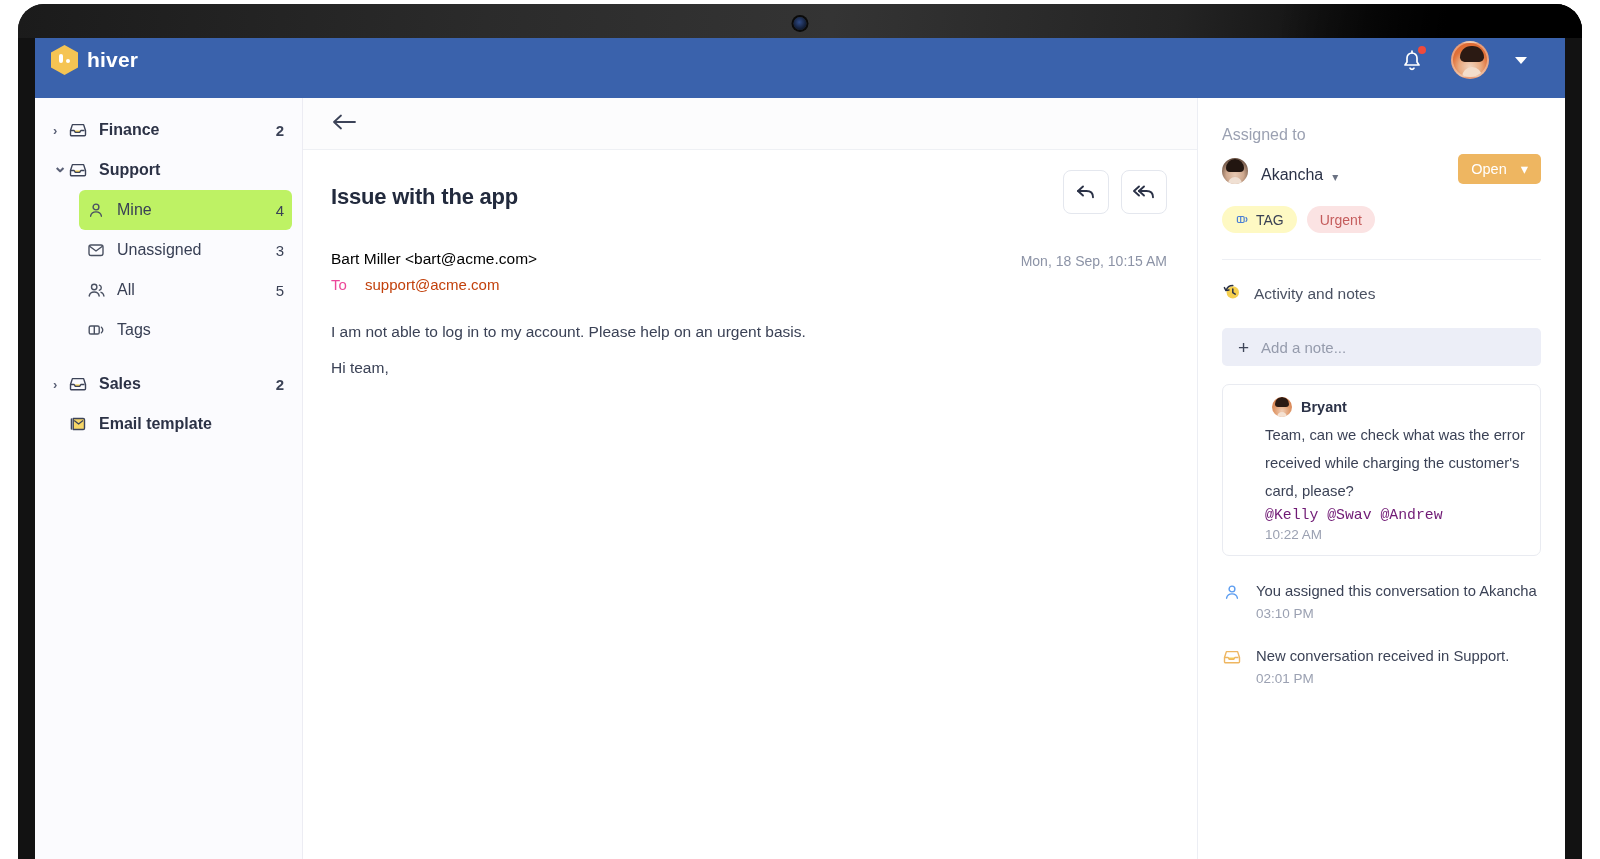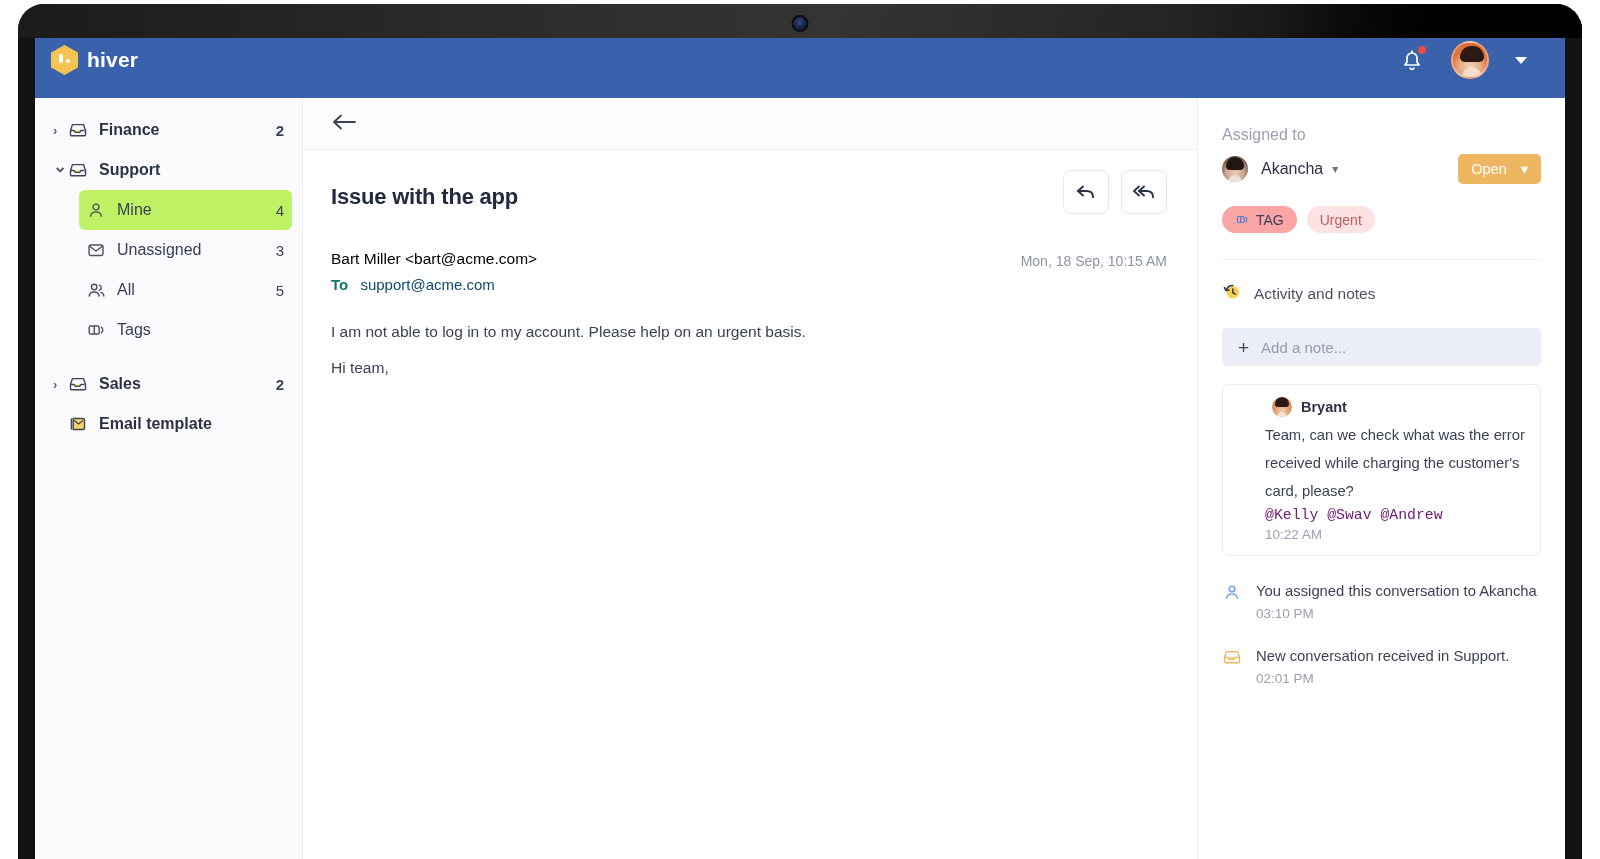--- a/index.html
+++ b/index.html
@@ -111,50 +111,50 @@
   .subject { font-size:22px; font-weight:700; color:#222a3d; letter-spacing:-.2px;}
   .subject-row { display:flex; align-items:flex-start; }
   .action-btns { margin-left:auto; display:flex; gap:12px; margin-top:-14px;}
   .icon-btn {
     width:46px;height:44px;border:1px solid #e4e7ee;border-radius:8px;background:#fff;
     display:flex;align-items:center;justify-content:center;
   }
   .meta { margin-top: 36px; display:flex; align-items:flex-start;}
   .from { font-size:15.5px; color:#000000; }
   .to-row { margin-top:8px; font-size:15px; }
-  .to-label { font-weight:700; color:#0f766e; }
-  .to-addr { color:#0c4a6e; margin-left:8px;}
+  .to-label { font-weight:400; color:#ec4899; }
+  .to-addr { color:#c2410c; margin-left:14px;}
   .timestamp { margin-left:auto; font-size:14px; color:#8c93a6; padding-top:3px;}
   .body-text { margin-top:26px; font-size:15.5px; color:#3b4256; line-height:26px;}
   .body-text p + p { margin-top:10px; }
 
   
   #right-panel {
     position:absolute; left:1162px; top:60px; width:368px; height:766px;
     background:#fff; border-left:1px solid #eceef4; padding: 28px 24px 0 24px;
   }
   .assigned-label { font-size:16px; color:#9ba1b2; }
-  .assigned-row { margin-top:10px; display:flex; align-items:center; }
+  .assigned-row { margin-top:10px; display:flex; align-items:flex-end; }
   .avatar-sm {
     width:26px;height:26px;border-radius:50%;
     background: radial-gradient(circle at 50% 65%, #e7c9b3 0%, #cfa98f 40%, #6d5344 75%, #3d2c24 100%);
     overflow:hidden; position:relative; flex:0 0 26px;
   }
   .avatar-sm::before{content:"";position:absolute;left:4px;top:1px;width:18px;height:13px;background:#221610;border-radius:9px 9px 4px 4px;}
   .avatar-sm::after{content:"";position:absolute;left:6px;bottom:-4px;width:14px;height:11px;background:#f0e0d3;border-radius:7px 7px 0 0;}
   .assignee-name { margin-left:13px; font-size:16px; color:#2b3247; }
   .chev-gray { margin-left:9px; color:#6b7283; font-size:12px; }
   .status-btn {
     margin-left:auto; background:#eeb661; color:#fff; border:none;
     border-radius:5px; height:30px; padding:0 13px; font-size:14.5px;
     display:flex;align-items:center;gap:14px; font-family:inherit;
   }
   .chips { margin-top:22px; display:flex; gap:10px; align-items:center;}
   .chip { height:27px; border-radius:14px; display:flex;align-items:center; padding:0 13px; font-size:14px;}
-  .chip-tag { background:#fca5a5; color:#3a4154; gap:6px;}
+  .chip-tag { background:#fef9c3; color:#3a4154; gap:6px;}
   .chip-urgent { background:#fbe3e3; color:#c45b5b; }
   .panel-divider { margin-top:26px; border-top:1px solid #edeff4;}
   .activity-head { margin-top:22px; display:flex; align-items:center; gap:12px;}
   .activity-title { font-size:15.5px; color:#4a5162; }
   .note-input {
     margin-top:22px; height:38px; background:#eceef7; border-radius:5px;
     display:flex; align-items:center; padding:0 16px; gap:12px;
   }
   .plus-glyph { font-size:19px; color:#3f4659; line-height:1;}
   .note-placeholder { font-size:15px; color:#959bac;}

